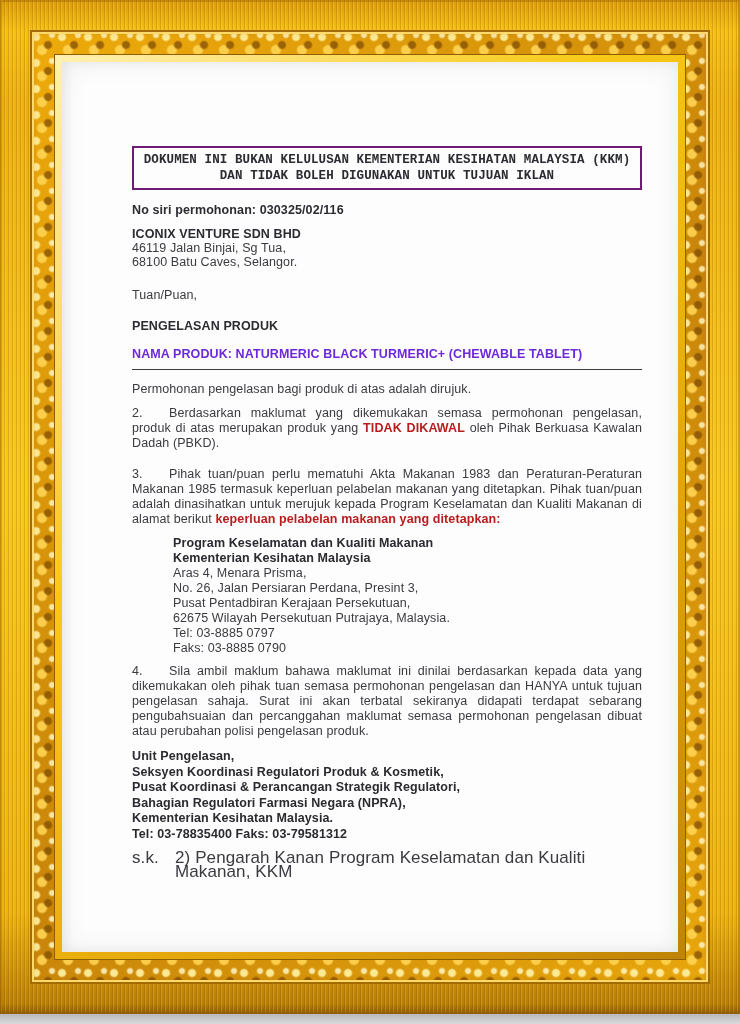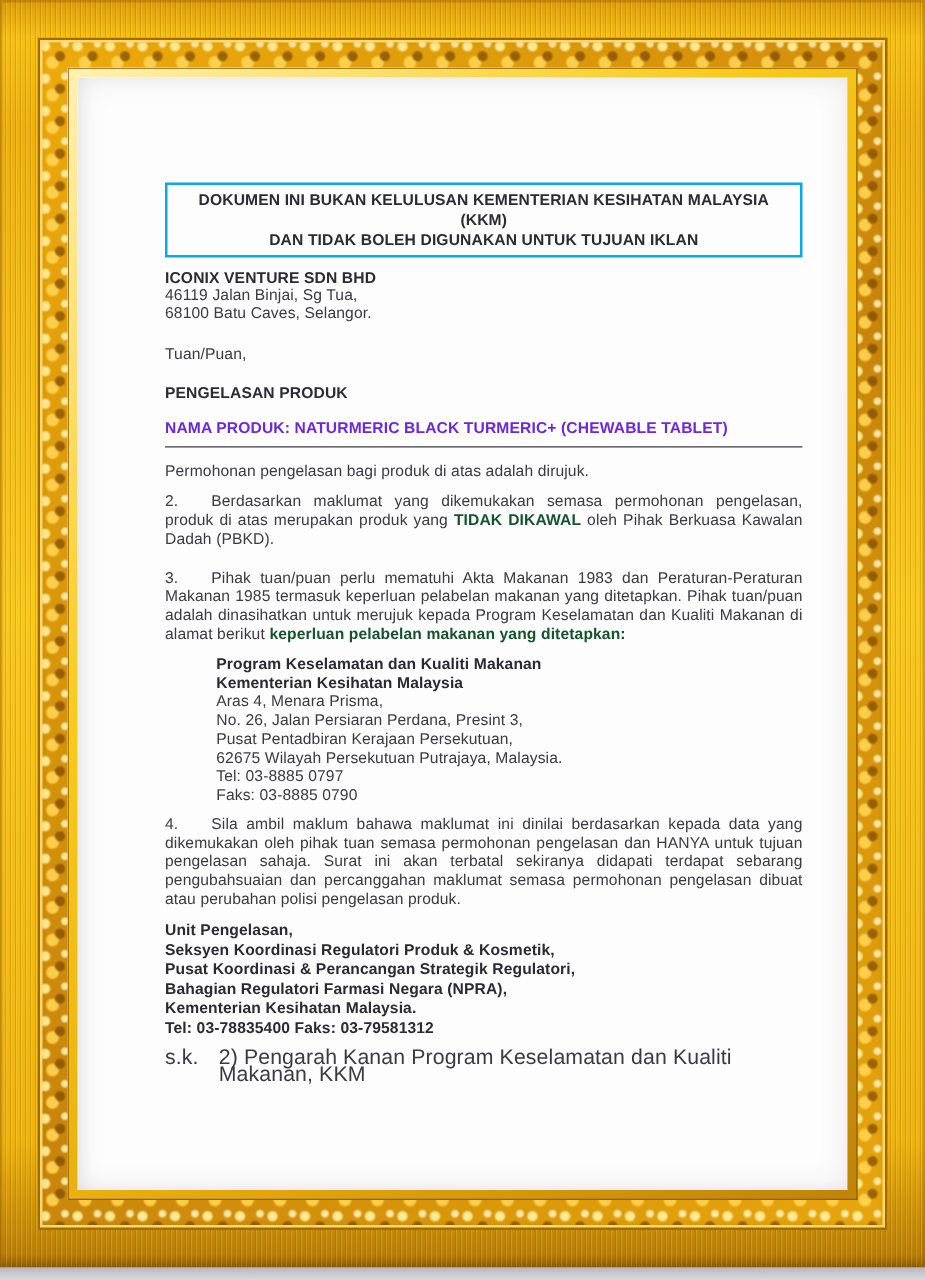--- a/index.html
+++ b/index.html
@@ -49,24 +49,24 @@
     background:linear-gradient(180deg, #b8b8bd 0%, #dadadb 100%);
   }
 
   
   .letter {
     position:absolute; left:0; top:0; right:0; bottom:0;
     padding:84px 36px 0 70px;
     font-size:12.5px; line-height:15px; color:#3a3a40;
     letter-spacing:.1px;
   }
-  .b { font-weight:bold; color:#14532d; }
+  .b { font-weight:bold; color:#b91c1c; }
   .notice {
-    border:2px solid #0ea5e9; padding:4px 6px;
-    text-align:center; font-weight:bold; line-height:16px; color:#2b2b31;
+    border:2px solid #701a75; padding:4px 6px;
+    text-align:center; font-weight:bold; line-height:16px; color:#2b2b31;font-family:Liberation Mono, monospace;
   }
   .ref   { margin-top:13px; font-weight:bold; color:#2b2b31; }
   .recipient { margin-top:9px; line-height:14px; }
   .recipient .name { font-weight:bold; color:#2b2b31; }
   .salutation { margin-top:19px; }
   .subject { margin-top:16px; font-weight:bold; color:#2b2b31; }
   .product {
     margin-top:13px; font-weight:bold; color:#6d28d9;
     border-bottom:1.6px solid #3c3c42; padding-bottom:7px;
   }
@@ -93,20 +93,21 @@
       <div class="lip">
         <div class="paper">
 
           <div class="letter">
 
             <div class="notice">
               <div>DOKUMEN INI BUKAN KELULUSAN KEMENTERIAN KESIHATAN MALAYSIA (KKM)</div>
               <div>DAN TIDAK BOLEH DIGUNAKAN UNTUK TUJUAN IKLAN</div>
             </div>
 
+            <div class="ref">No siri permohonan: 030325/02/116</div>
 
             <div class="recipient">
               <div class="name">ICONIX VENTURE SDN BHD</div>
               <div>46119 Jalan Binjai, Sg Tua,</div>
               <div>68100 Batu Caves, Selangor.</div>
             </div>
 
             <div class="salutation">Tuan/Puan,</div>
 
             <div class="subject">PENGELASAN PRODUK</div>

